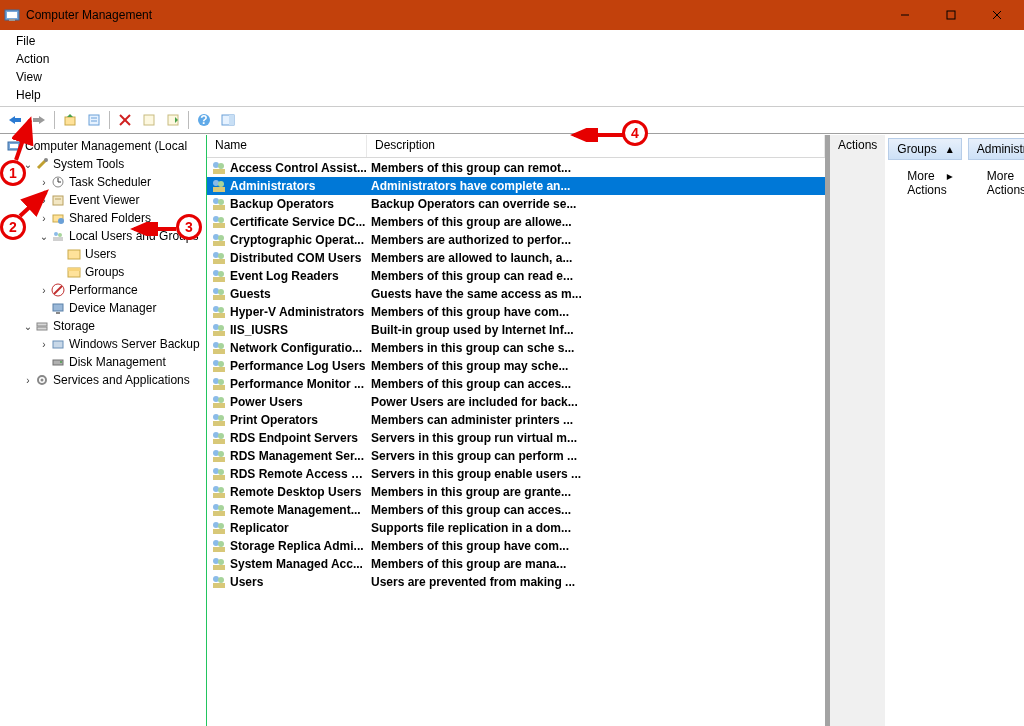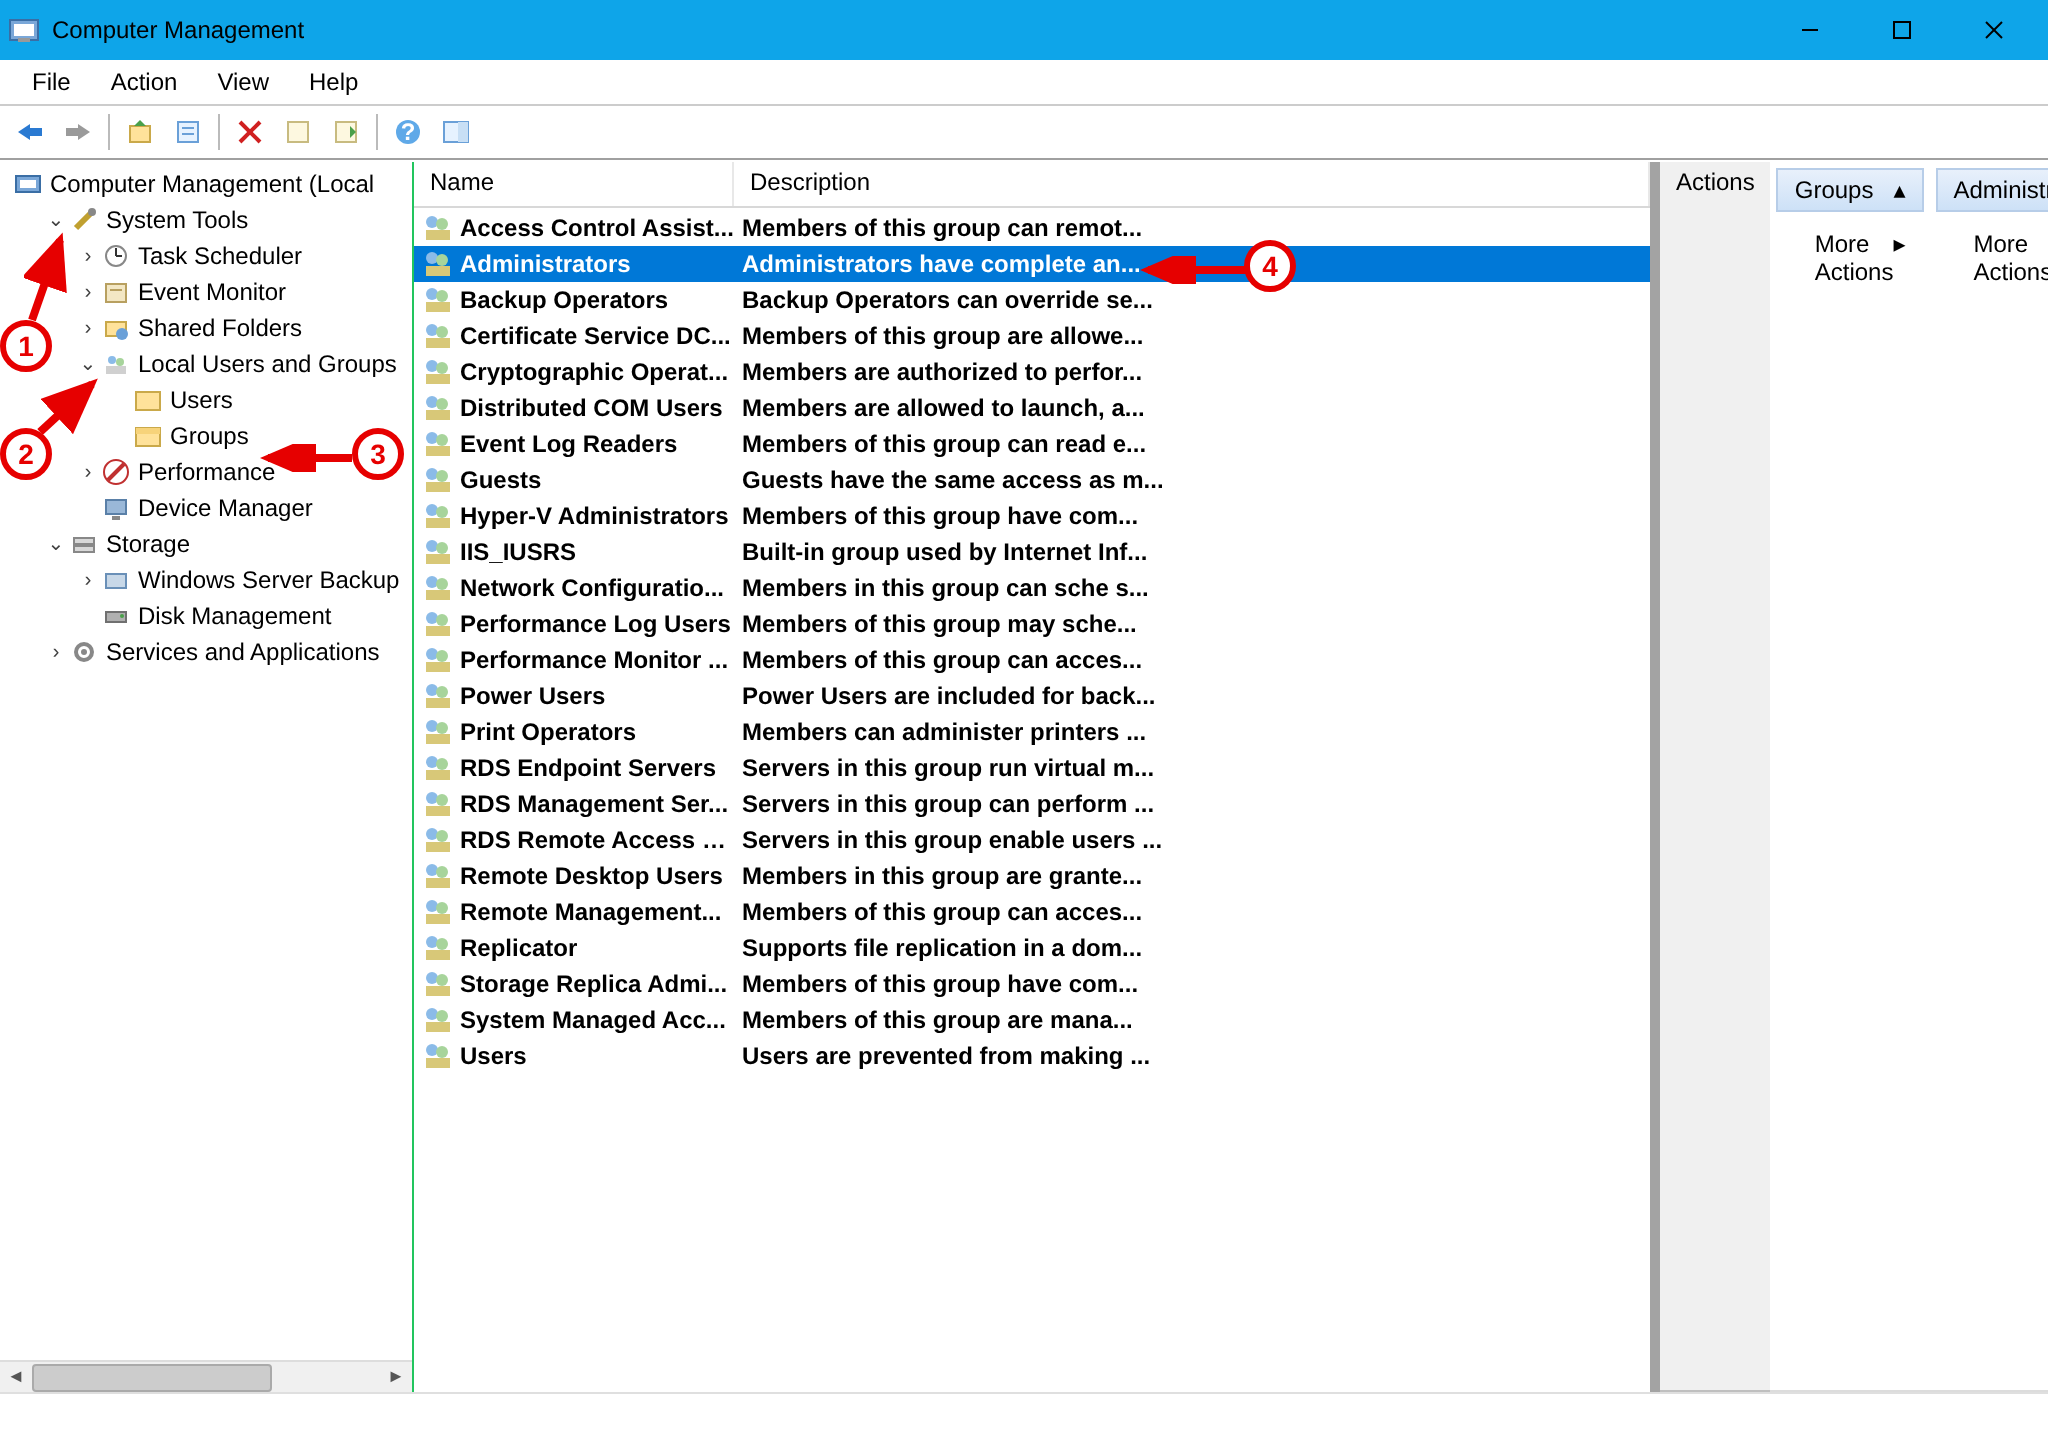--- a/index.html
+++ b/index.html
@@ -1,26 +1,26 @@
 <!DOCTYPE html>
 <html><head>
 <meta charset="utf-8">
 <style>
 * { box-sizing: border-box; margin: 0; padding: 0; font-family: "Segoe UI", Tahoma, sans-serif; font-size: 12px; }
 body { width: 1024px; height: 726px; background: #fff; overflow: hidden; position: relative; }
 
 
-.titlebar { display: flex; align-items: center; height: 30px; padding: 0 4px; background: #0ea5e9; }
+.titlebar { display: flex; align-items: center; height: 30px; padding: 0 4px; background: #c2410c; }
 .titlebar .icon { width: 16px; height: 16px; margin-right: 6px; display:inline-flex; }
 .titlebar .title { flex: 1; }
 .titlebar .winbtns { display: flex; }
 .titlebar .winbtn { width: 46px; height: 30px; display: flex; align-items: center; justify-content: center; }
 
 
-.menubar { display: flex; padding: 2px 6px; }
+.menubar { display: flex; padding: 2px 6px; flex-direction: column; }
 .menubar .menu { padding: 2px 10px; }
 
 
 .toolbar { display: flex; align-items: center; padding: 2px 4px; border-top: 1px solid #ccc; border-bottom: 1px solid #a0a0a0; height: 28px; gap: 2px; }
 .toolbar .tool { width: 22px; height: 22px; display: flex; align-items: center; justify-content: center; border: 1px solid transparent; }
 .toolbar .sep { width: 1px; height: 18px; background: #bbb; margin: 0 2px; }
 
 
 .workarea { display: flex; height: calc(726px - 30px - 22px - 28px - 30px); border-top: 1px solid #fff; }
 
@@ -203,21 +203,21 @@
         <span>Task Scheduler</span>
       </div>
       <div class="treerow indent2">
         <span class="expander">›</span>
         <span class="ticon">
             <svg width="14" height="14">
               <rect x="2" y="3" width="10" height="9" fill="#f3e7c4" stroke="#b8a060"></rect>
               <line x1="4" y1="6" x2="10" y2="6" stroke="#b8a060"></line>
             </svg>
           </span>
-        <span>Event Monitor</span>
+        <span>Event Viewer</span>
       </div>
       <div class="treerow indent2">
         <span class="expander">›</span>
         <span class="ticon">
             <svg width="14" height="14">
               <rect x="2" y="4" width="10" height="7" fill="#ffe29a" stroke="#caa94a"></rect>
               <circle cx="10" cy="10" r="3" fill="#6aa0d8"></circle>
             </svg>
           </span>
         <span>Shared Folders</span>

